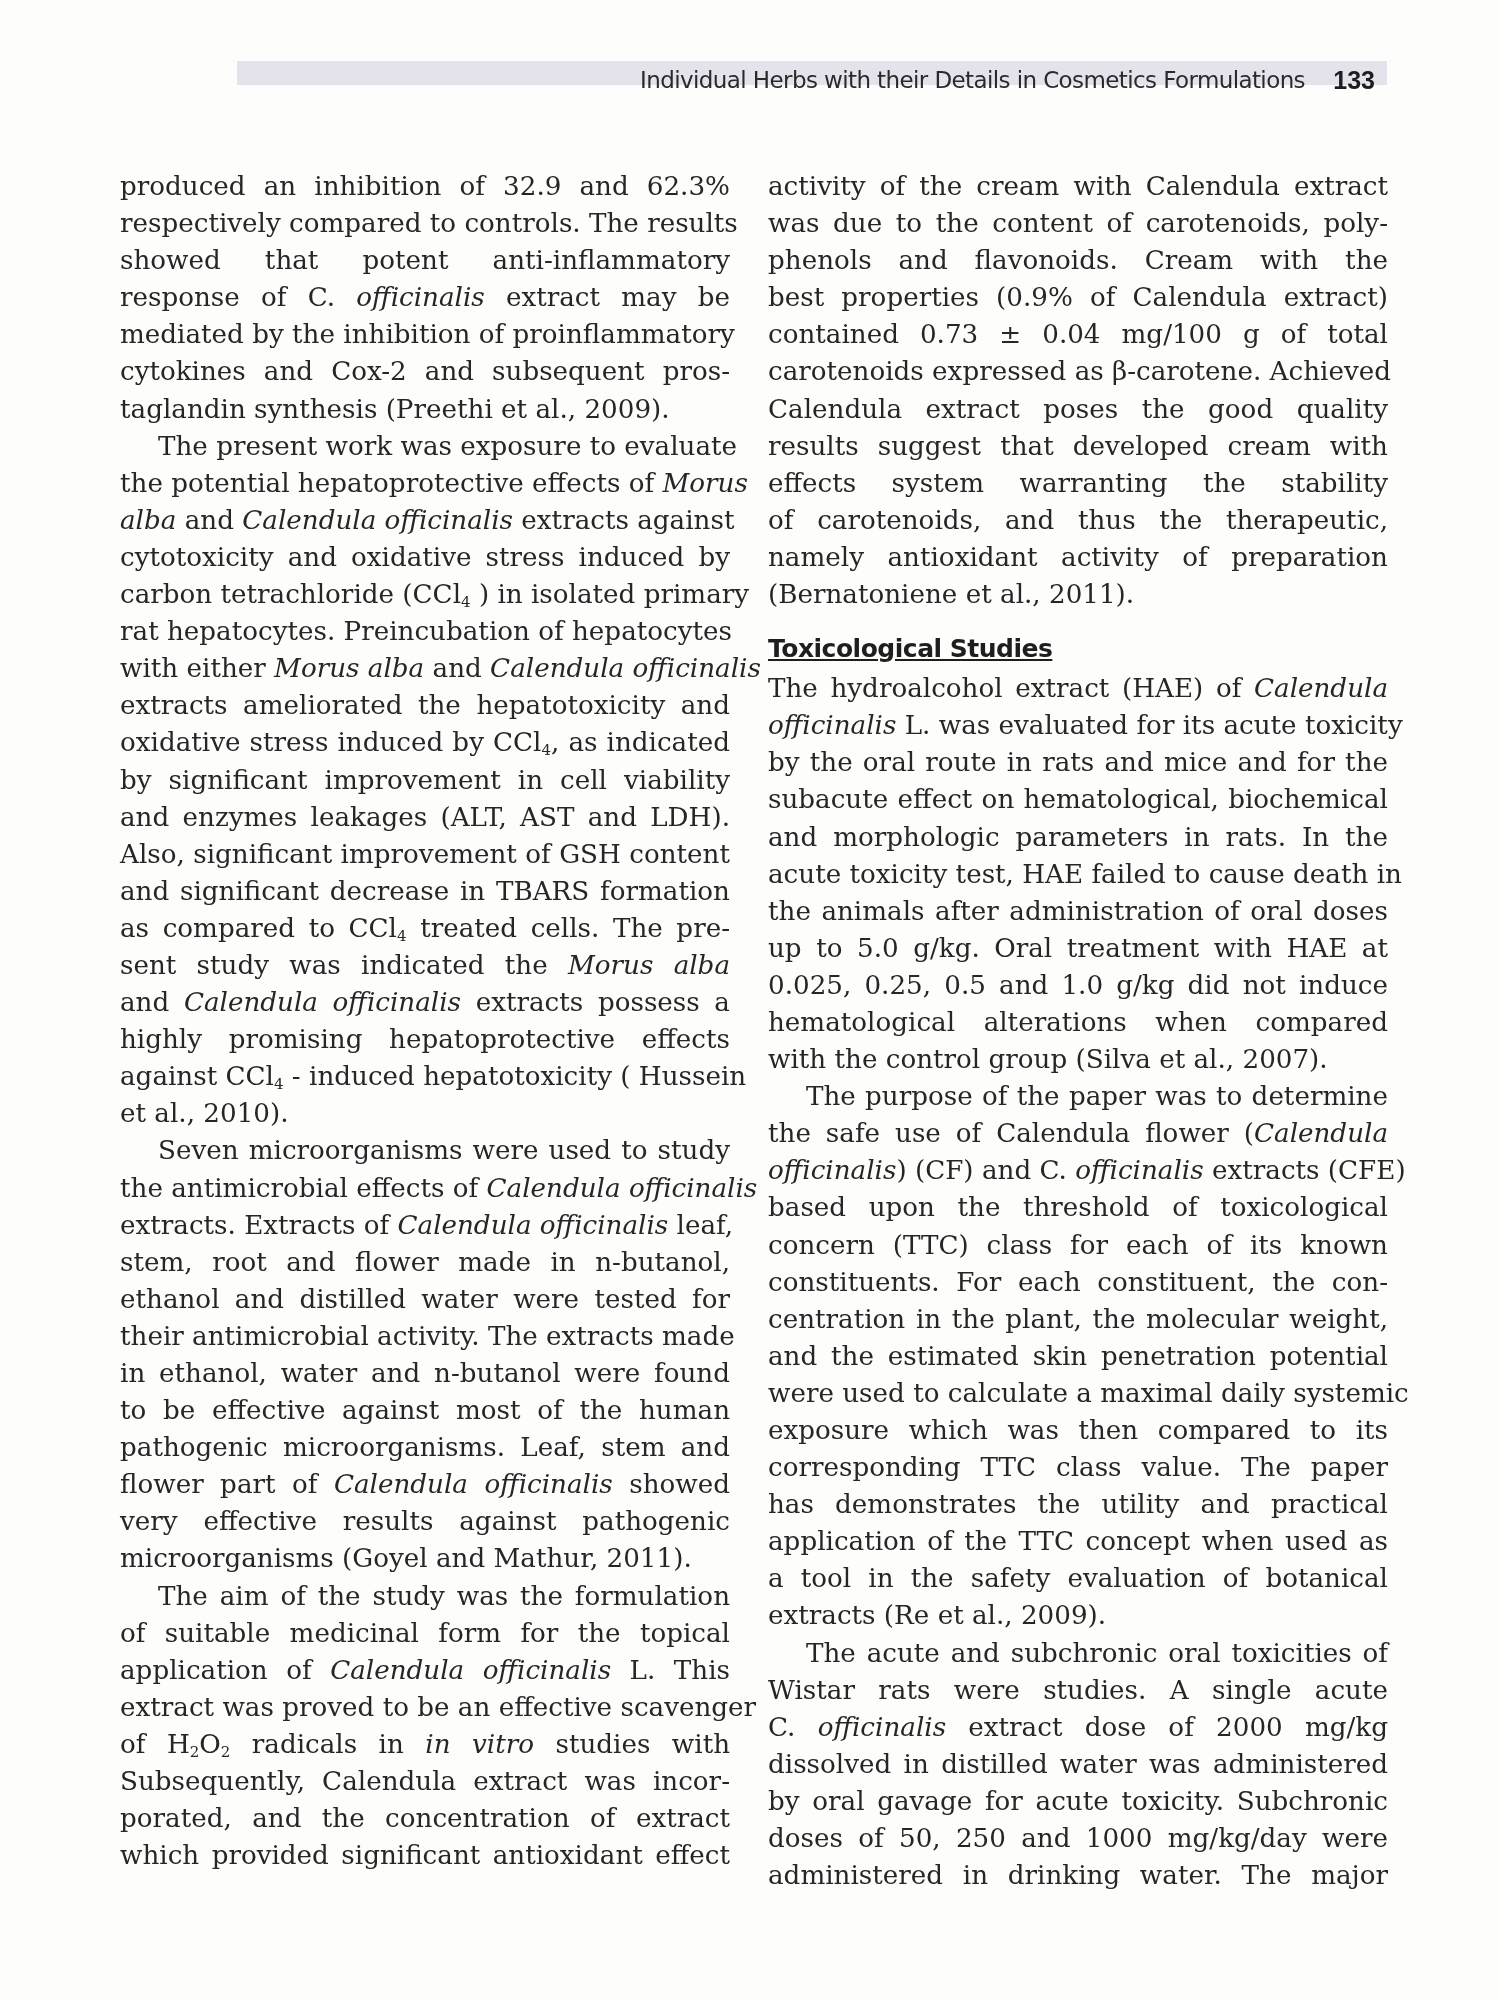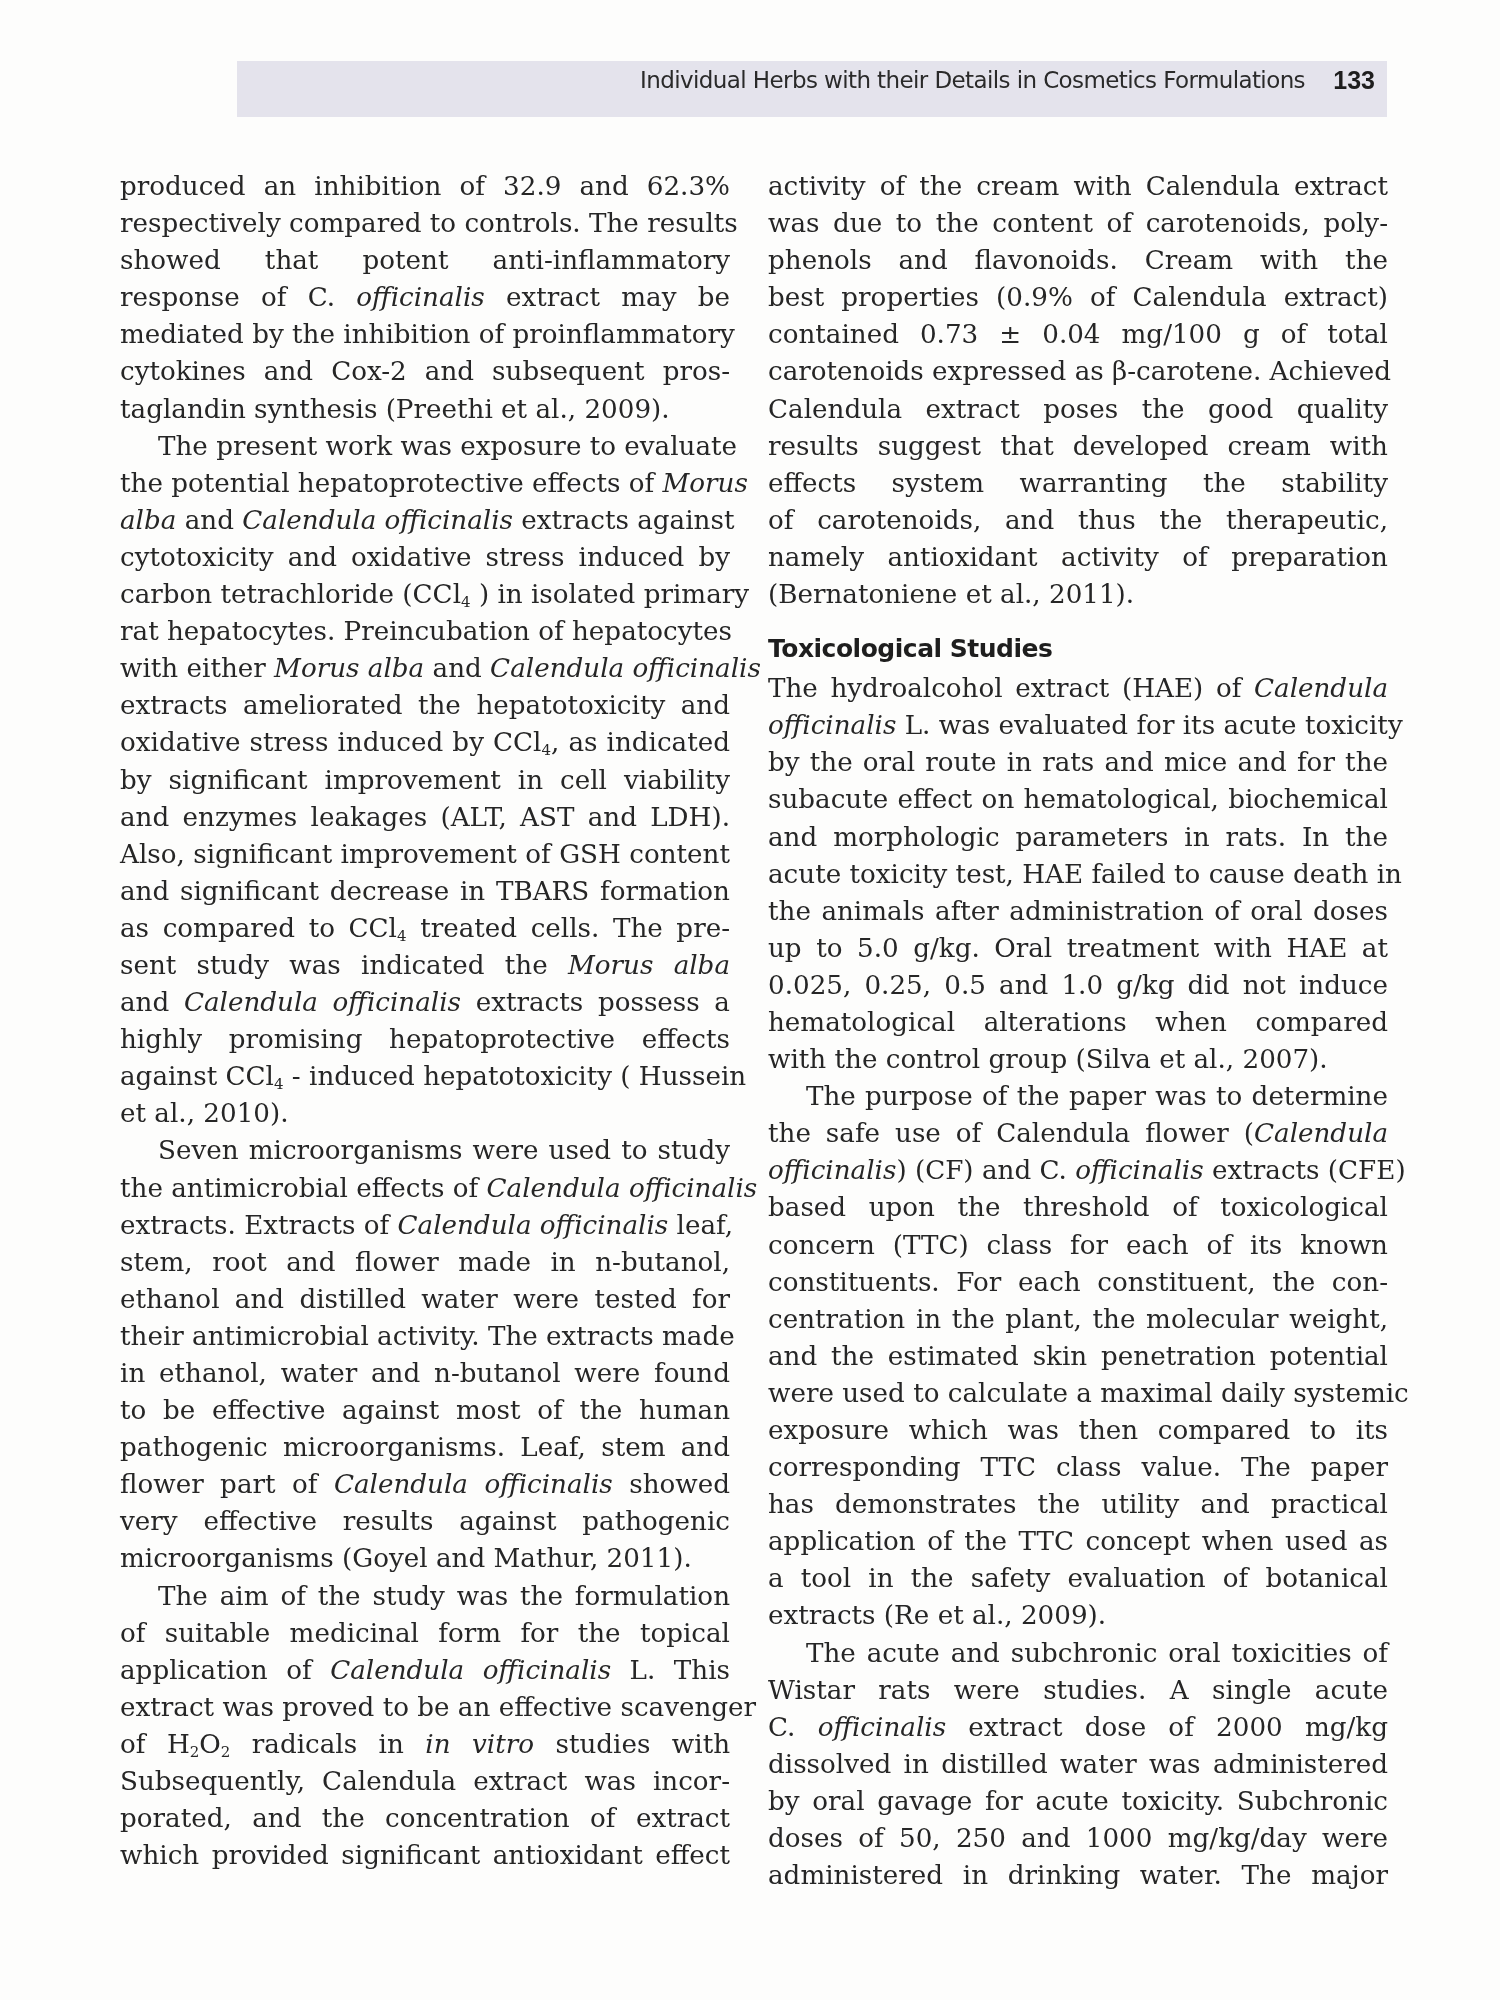--- a/index.html
+++ b/index.html
@@ -1,21 +1,21 @@
 <!DOCTYPE html>
 <html><head>
 <meta charset="utf-8">
 <style>
   html, body { margin: 0; padding: 0; }
   body {
     width: 1500px; height: 2000px; background: #fdfdfc; position: relative; overflow: hidden;
     color: #262626;
   }
   .running-head {
-    position: absolute; left: 237px; top: 61px; width: 1150px; height: 56px;
+    position: absolute; left: 237px; top: 61px; width: 1150px; height: 24px;
     background: #e4e3ec;
   }
   .running-head .title {
     position: absolute; right: 82px; top: 6px;
     font-family: "DejaVu Sans", sans-serif; font-size: 23px; letter-spacing: -0.6px; color: #2a2a2a;
   }
   .running-head .pageno {
     position: absolute; right: 12px; top: 5px;
     font-family: Liberation Sans, sans-serif; font-size: 25px; font-weight: bold; color: #1e1e1e;
   }
@@ -23,21 +23,21 @@
     position: absolute; top: 168px; width: 610px;
     font-family: "DejaVu Serif", serif; font-size: 26.2px; line-height: 37.1px;
   }
   .col.left { left: 120px; }
   .col.right { left: 768px; width: 620px; }
   .line { display: block; height: 37.1px; white-space: nowrap; text-align: justify; text-align-last: justify; overflow: visible; }
   .line.last { text-align-last: left; }
   .line.indent { padding-left: 38px; }
   .heading {
     font-family: "DejaVu Sans", sans-serif; font-weight: bold; font-size: 25px; letter-spacing: -0.5px;
-    height: 37px; line-height: 37px; margin-top: 17px; margin-bottom: 3px; color: #1e1e1e;
+    height: 37px; line-height: 37px; margin-top: 17px; margin-bottom: 3px; color: #1e1e1e; text-decoration: underline;
   }
   i { font-style: italic; }
   sub { font-size: 15px; line-height: 0; vertical-align: -4px; }
 </style>
 </head>
 <body>
 
 <div class="running-head">
   <span class="title">Individual Herbs with their Details in Cosmetics Formulations</span>
   <span class="pageno">133</span>

